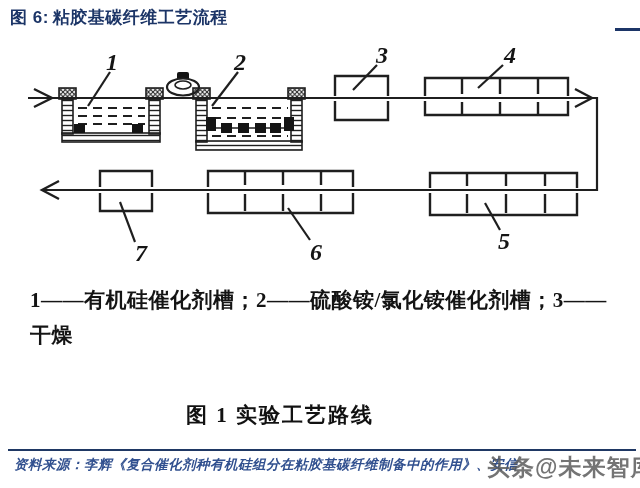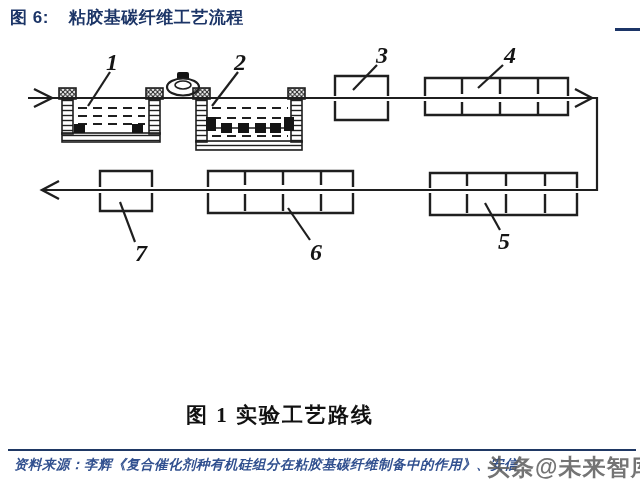--- a/index.html
+++ b/index.html
@@ -1,20 +1,20 @@
 <!DOCTYPE html>
 <html><head>
 <meta charset="utf-8">
 <style>
   html,body{margin:0;padding:0;}
   body{width:640px;height:488px;position:relative;background:#ffffff;overflow:hidden;
        font-family:"Liberation Sans",sans-serif;}
   .fig-header{position:absolute;left:10px;top:6px;font-size:17px;font-weight:800;
               color:#1c3567;letter-spacing:0.5px;white-space:nowrap;}
-  .fig-header .lbl{margin-right:20px;}
+  .fig-header .lbl{margin-right:4px;}
   .tr-dash{position:absolute;left:615px;top:28px;width:25px;height:3px;background:#1c3567;}
   .diagram-wrap{position:absolute;left:0;top:38px;width:640px;height:240px;}
   svg text.numlab{font-family:"Liberation Serif",serif;font-size:24px;font-weight:700;
                   font-style:italic;fill:#151515;}
   .legend{position:absolute;left:30px;top:283px;width:580px;color:#141414;
           font-family:"Liberation Serif",serif;font-size:21px;font-weight:700;
           line-height:35px;letter-spacing:0.5px;}
   .legend .l3{text-align:center;}
   .inner-caption{position:absolute;left:0;top:401px;width:560px;text-align:center;
                  font-family:"Liberation Serif",serif;font-size:21px;font-weight:800;
@@ -152,19 +152,20 @@
   <text class="numlab" x="234" y="32">2</text>
   <text class="numlab" x="376" y="25">3</text>
   <text class="numlab" x="504" y="25">4</text>
   <text class="numlab" x="498" y="211">5</text>
   <text class="numlab" x="310" y="222">6</text>
   <text class="numlab" x="135" y="223">7</text>
 </svg>
 </div>
 
 <div class="legend">
+  <div class="l1">1——有机硅催化剂槽；2——硫酸铵/氯化铵催化剂槽；3——干燥</div>
 </div>
 
 <div class="inner-caption">图 1  实验工艺路线</div>
 
 <div class="footer-rule"></div>
 <div class="footer-text">资料来源：李辉《复合催化剂种有机硅组分在粘胶基碳纤维制备中的作用》、安信</div>
 <div class="watermark">头条@未来智库</div>
 
 </body></html>

